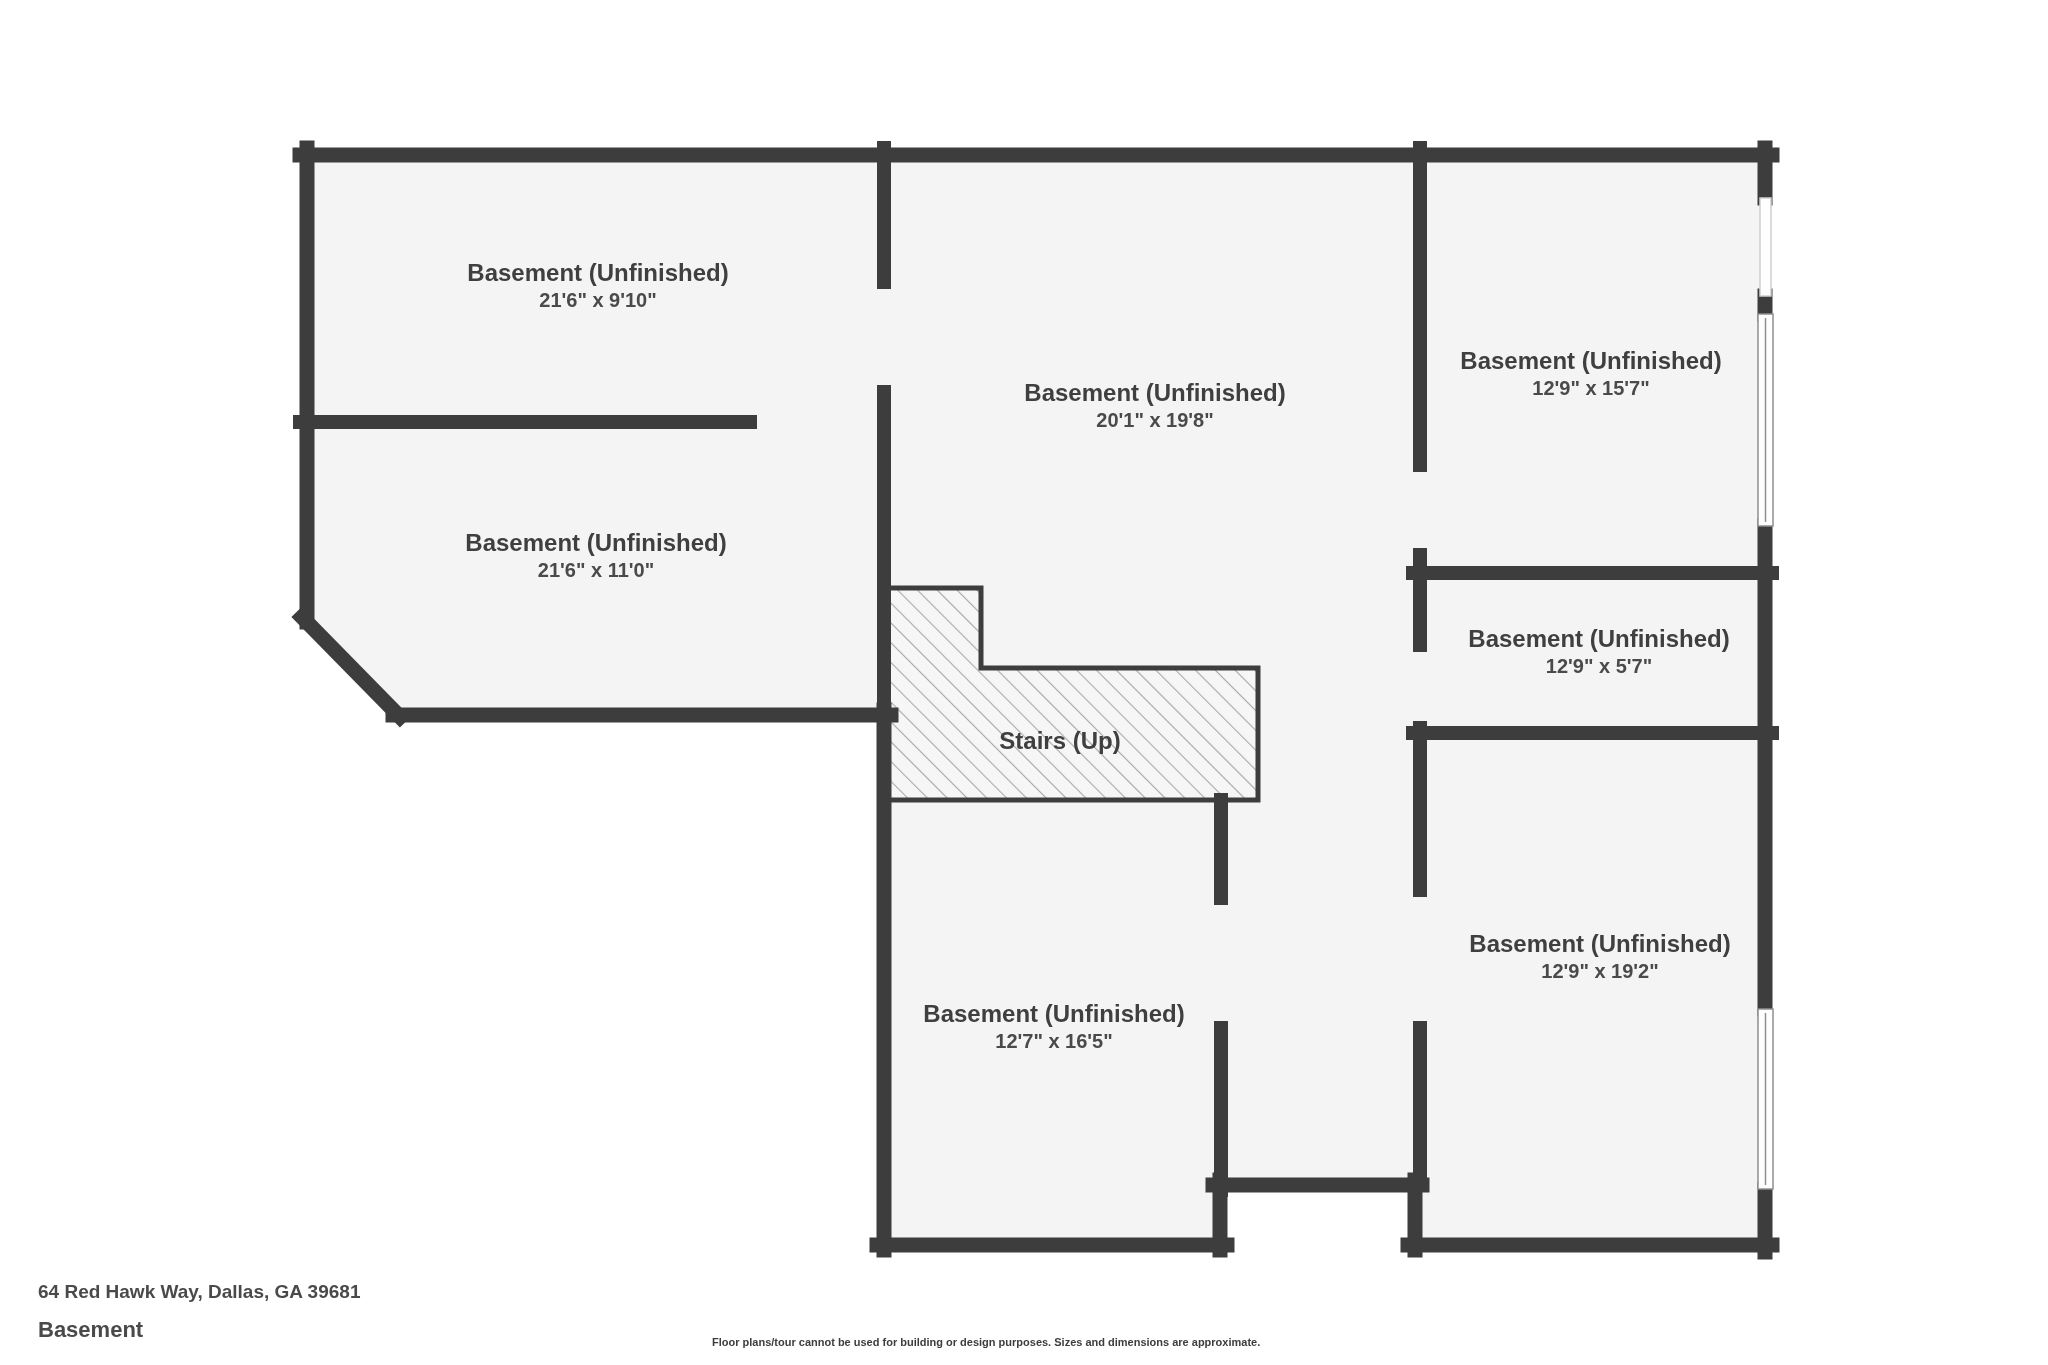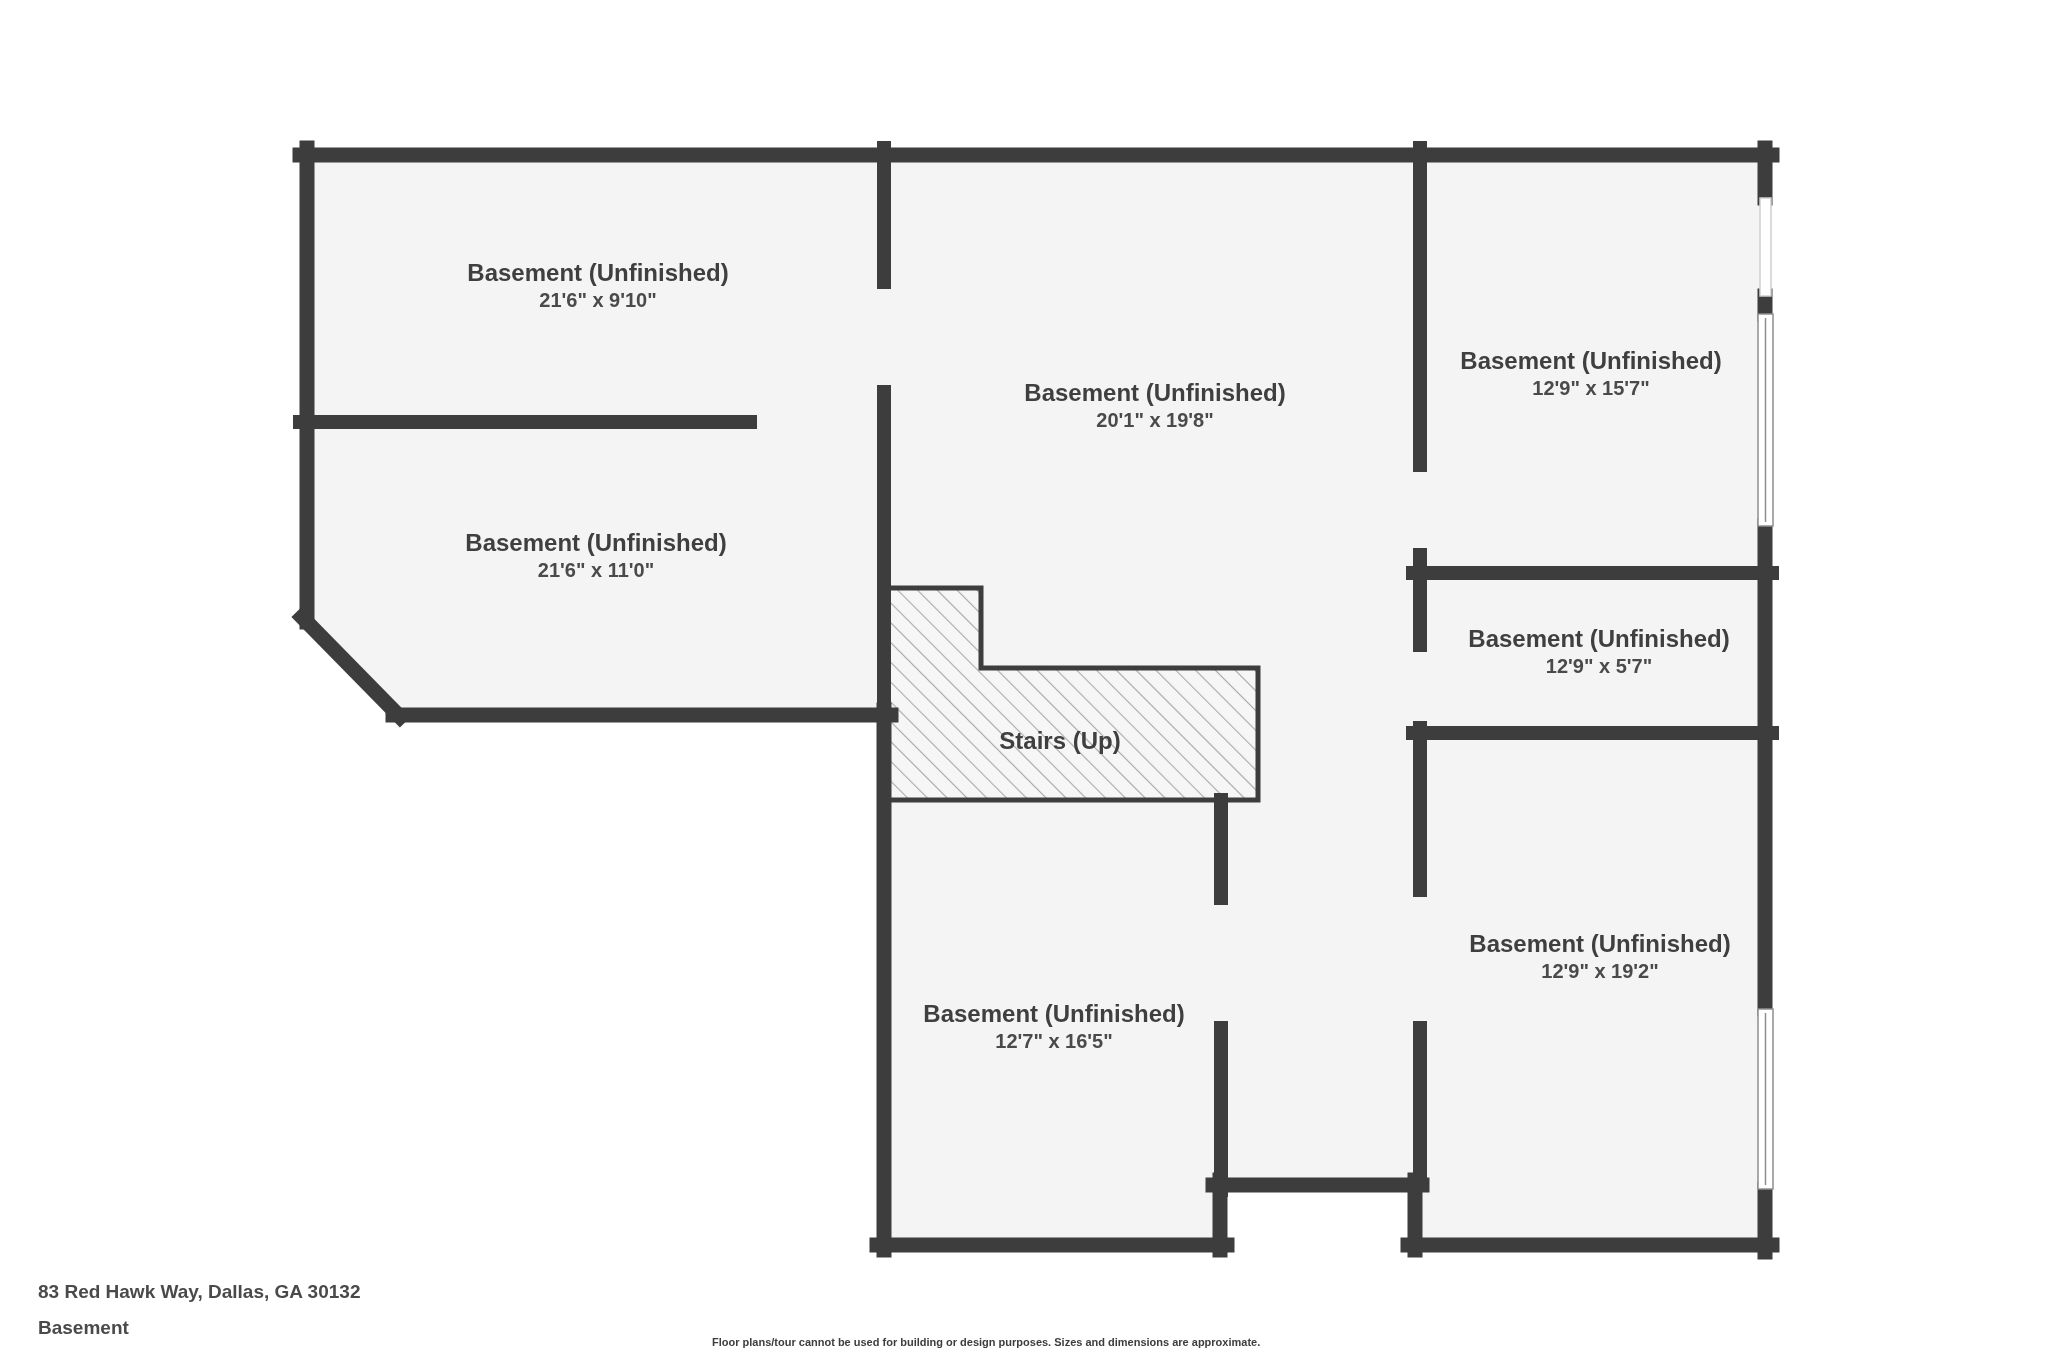--- a/index.html
+++ b/index.html
@@ -59,21 +59,21 @@
     white-space: nowrap;
   }
   #address-line {
     left: 38px;
     top: 1281px;
     font-size: 19px;
   }
   #floor-line {
     left: 38px;
     top: 1317px;
-    font-size: 19px;
+    font-size: 22px;
   }
   #disclaimer-line {
     left: 712px;
     top: 1336px;
     font-size: 11px;
     color: #3d3d3d;
   }
 </style>
 </head>
 <body>
@@ -196,15 +196,15 @@
       </g>
       <g>
         <text class="room-name" x="1054" y="1006">Basement (Unfinished)</text>
         <text class="room-dims" x="1054" y="1033">12'7" x 16'5"</text>
       </g>
       <text class="stairs-label" x="1060" y="733">Stairs (Up)</text>
     </g>
   </svg>
 </div>
 
-<div class="footer-text" id="address-line">83 Red Hawk Way, Dallas, GA 30132</div>
+<div class="footer-text" id="address-line">64 Red Hawk Way, Dallas, GA 39681</div>
 <div class="footer-text" id="floor-line">Basement</div>
 <div class="footer-text" id="disclaimer-line">Floor plans/tour cannot be used for building or design purposes. Sizes and dimensions are approximate.</div>
 
 </body></html>

